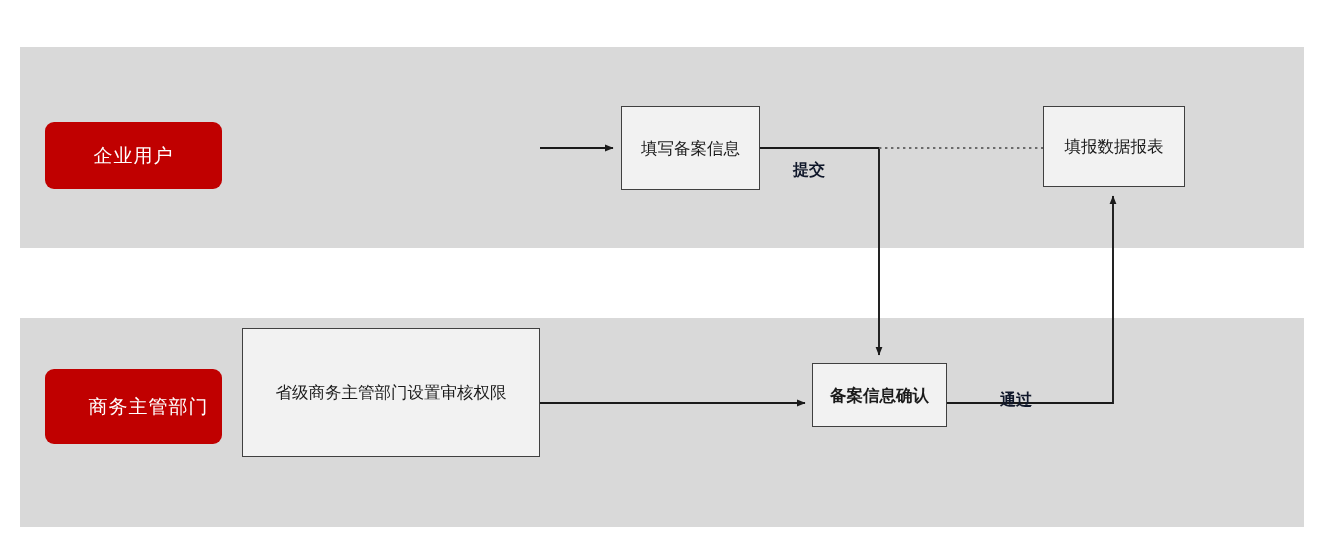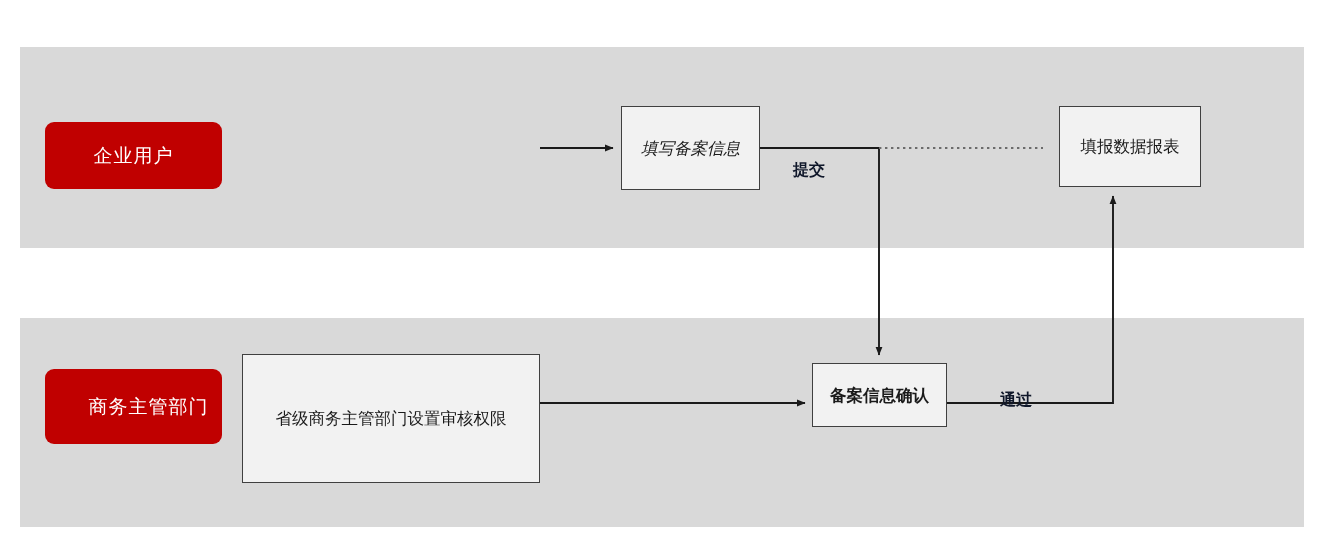--- a/index.html
+++ b/index.html
@@ -102,29 +102,29 @@
   </svg>
 
   <div class="lane-label" style="left:45px; top:122px; width:177px; height:67px;">
     <span>企业用户</span>
   </div>
   <div class="lane-label" style="left:45px; top:369px; width:177px; height:75px;padding-left:30px;">
     <span>商务主管部门</span>
   </div>
 
 
-  <div class="node" style="left:621px; top:106px; width:139px; height:84px;font-style:italic;">
+  <div class="node" style="left:621px; top:106px; width:139px; height:84px;">
     <span>填写备案信息</span>
   </div>
 
-  <div class="node" style="left:1043px; top:106px; width:142px; height:81px;margin-left:16px;">
+  <div class="node" style="left:1043px; top:106px; width:142px; height:81px;">
     <span>填报数据报表</span>
   </div>
 
-  <div class="node" style="left:242px; top:354px; width:298px; height:129px;">
+  <div class="node" style="left:242px; top:328px; width:298px; height:129px;">
     <span>省级商务主管部门设置审核权限</span>
   </div>
 
   <div class="node" style="left:812px; top:363px; width:135px; height:64px;font-weight:bold;">
     <span>备案信息确认</span>
   </div>
 
   <div class="edge-label" style="left:793px; top:160px;">提交</div>
   <div class="edge-label" style="left:1000px; top:348px;margin-top:42px;">通过</div>
 

